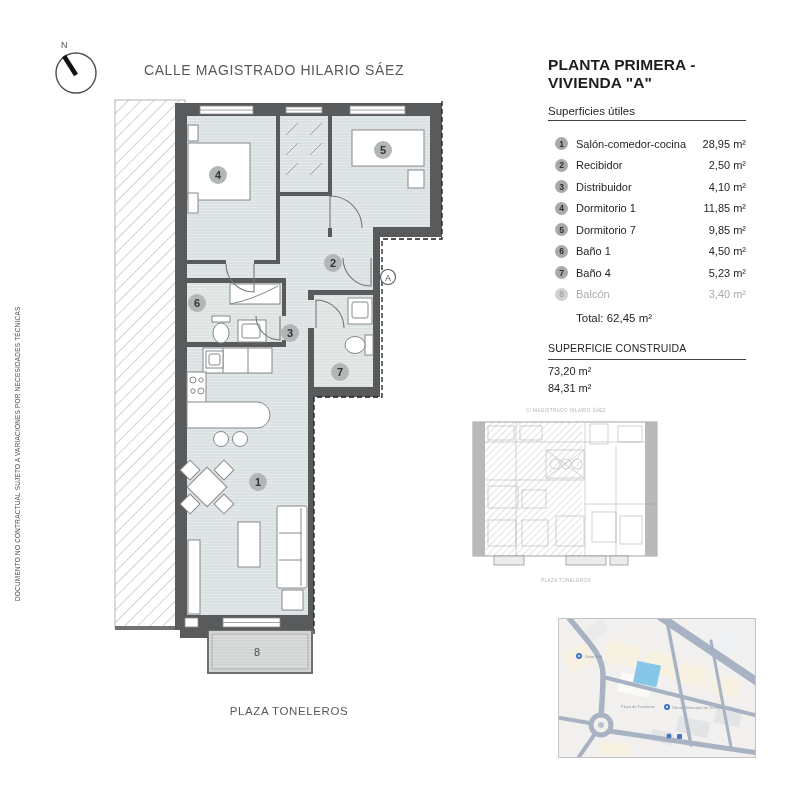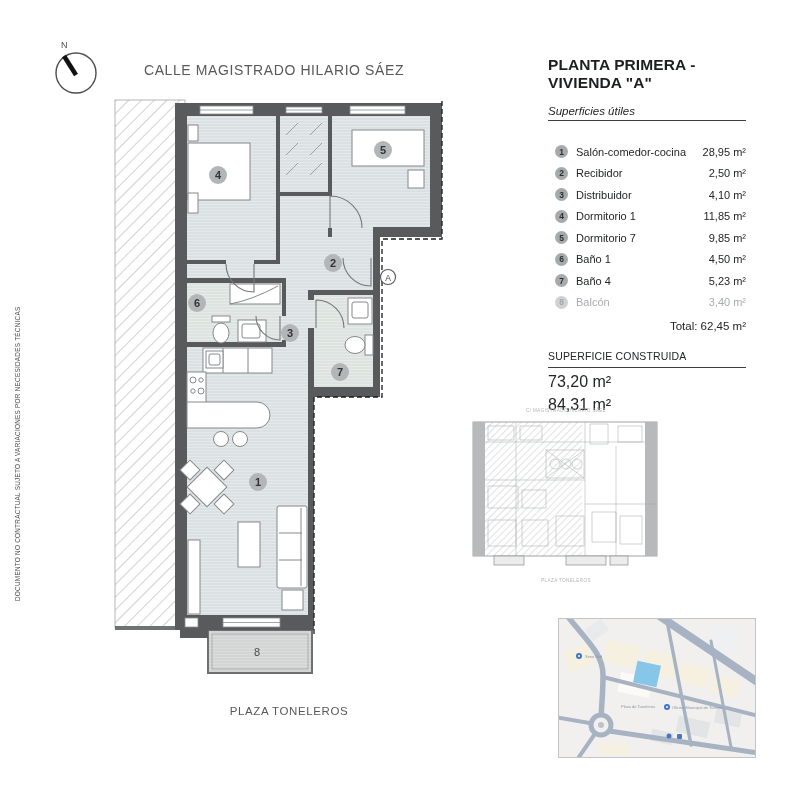--- a/index.html
+++ b/index.html
@@ -9,31 +9,31 @@
   
   .street{font-size:14px;letter-spacing:.6px;color:#58595b;text-align:center;}
   
   .north-n{font-size:9px;color:#4c4e50;}
   
   .sidenote{left:14px;top:601px;width:330px;font-size:6.4px;letter-spacing:.25px;color:#4a4b4d;
             transform:rotate(-90deg);transform-origin:0 0;white-space:nowrap;}
   
   .legend{left:548px;top:56px;width:198px;}
   .legend-title{font-size:15.5px;font-weight:bold;letter-spacing:.1px;color:#1c1e1f;margin:0 0 13px 0;}
-  .legend-sub{font-size:11.5px;color:#232526;border-bottom:1.5px solid #3c3e3f;padding-bottom:3px;margin-bottom:20px;font-style:italic;}
+  .legend-sub{font-size:11.5px;color:#232526;border-bottom:1.5px solid #3c3e3f;padding-bottom:3px;margin-bottom:12px;}
   .lrow{display:flex;align-items:center;height:21.5px;font-size:11px;color:#232526;}
   .lbadge{width:13px;height:13px;border-radius:50%;background:#a7aaac;color:#2d2f30;font-size:8.5px;
           font-weight:bold;display:flex;align-items:center;justify-content:center;margin:0 8px 0 7px;flex:none;}
   .lrow .lbl{flex:1;}
   .lrow.muted{color:#a9abae;}
   .lrow.muted .lbadge{background:#cfd1d2;color:#a6a8ab;}
-  .ltotal{font-size:11.5px;margin:7px 0 0 28px;text-align:right;}
+  .ltotal{font-size:11.5px;margin:7px 0 0 28px;}
   .lsec{margin-top:18px;font-size:10.5px;letter-spacing:.15px;color:#232526;
         border-bottom:1.5px solid #3c3e3f;padding-bottom:5px;}
-  .lsecval{font-size:16px;margin-top:5px;}
+  .lsecval{font-size:11px;margin-top:5px;}
   
   .thumbcap{font-size:4.6px;letter-spacing:.4px;color:#b2b4b6;text-align:center;}
   
   .mapframe{left:558px;top:618px;width:196px;height:138px;border:1px solid #c4c4c4;box-sizing:content-box;}
   svg{display:block;}
 </style>
 </head>
 <body>
 
 <div id="page">

